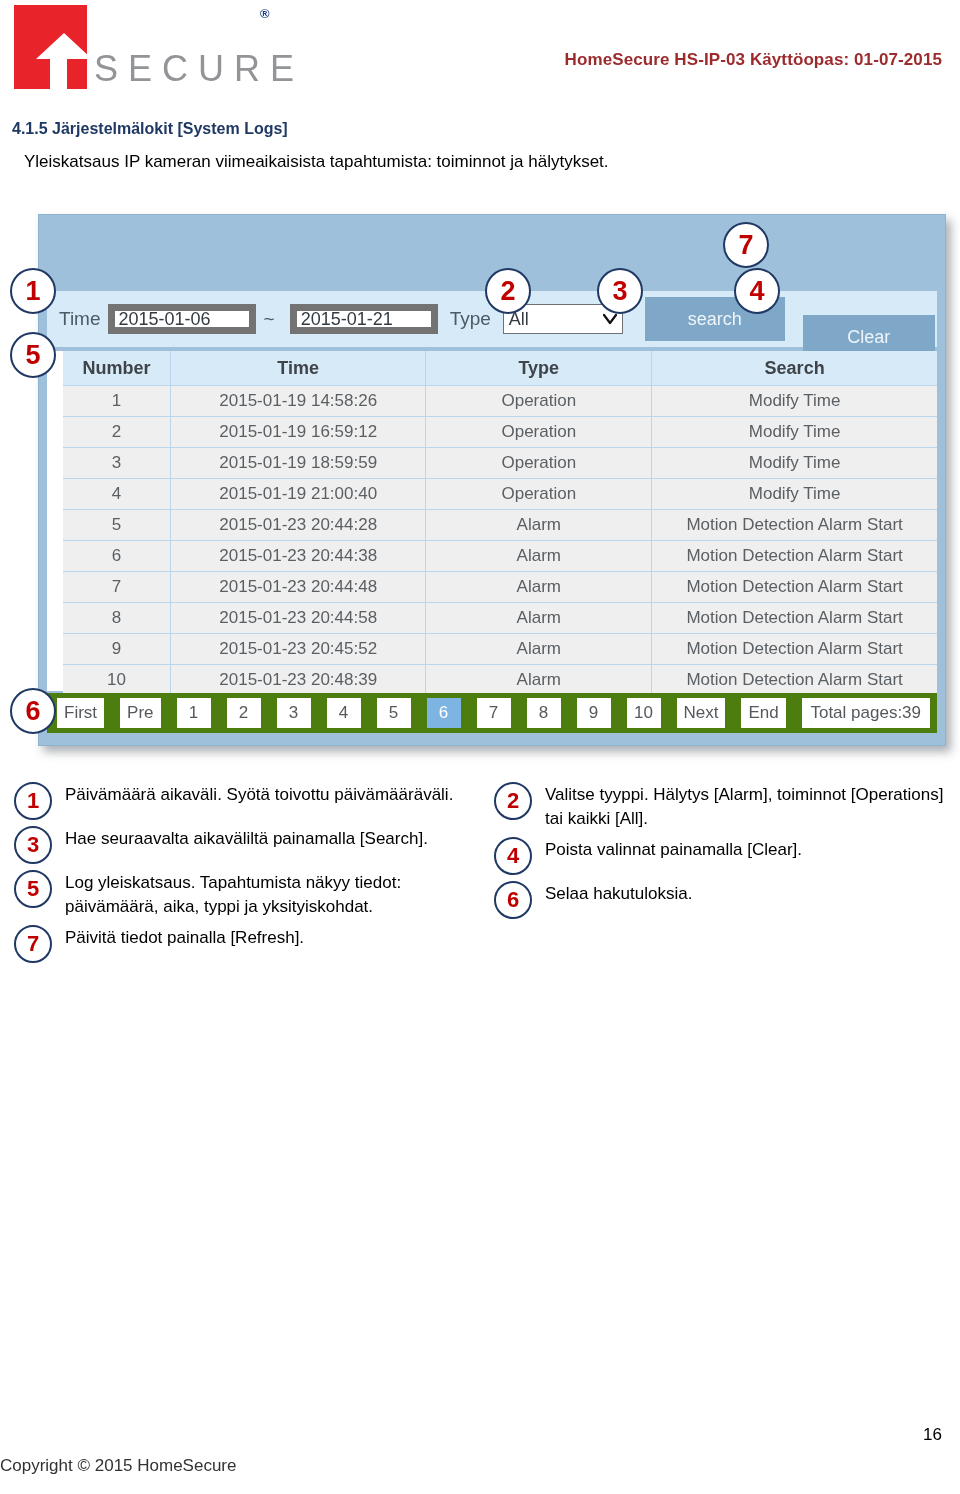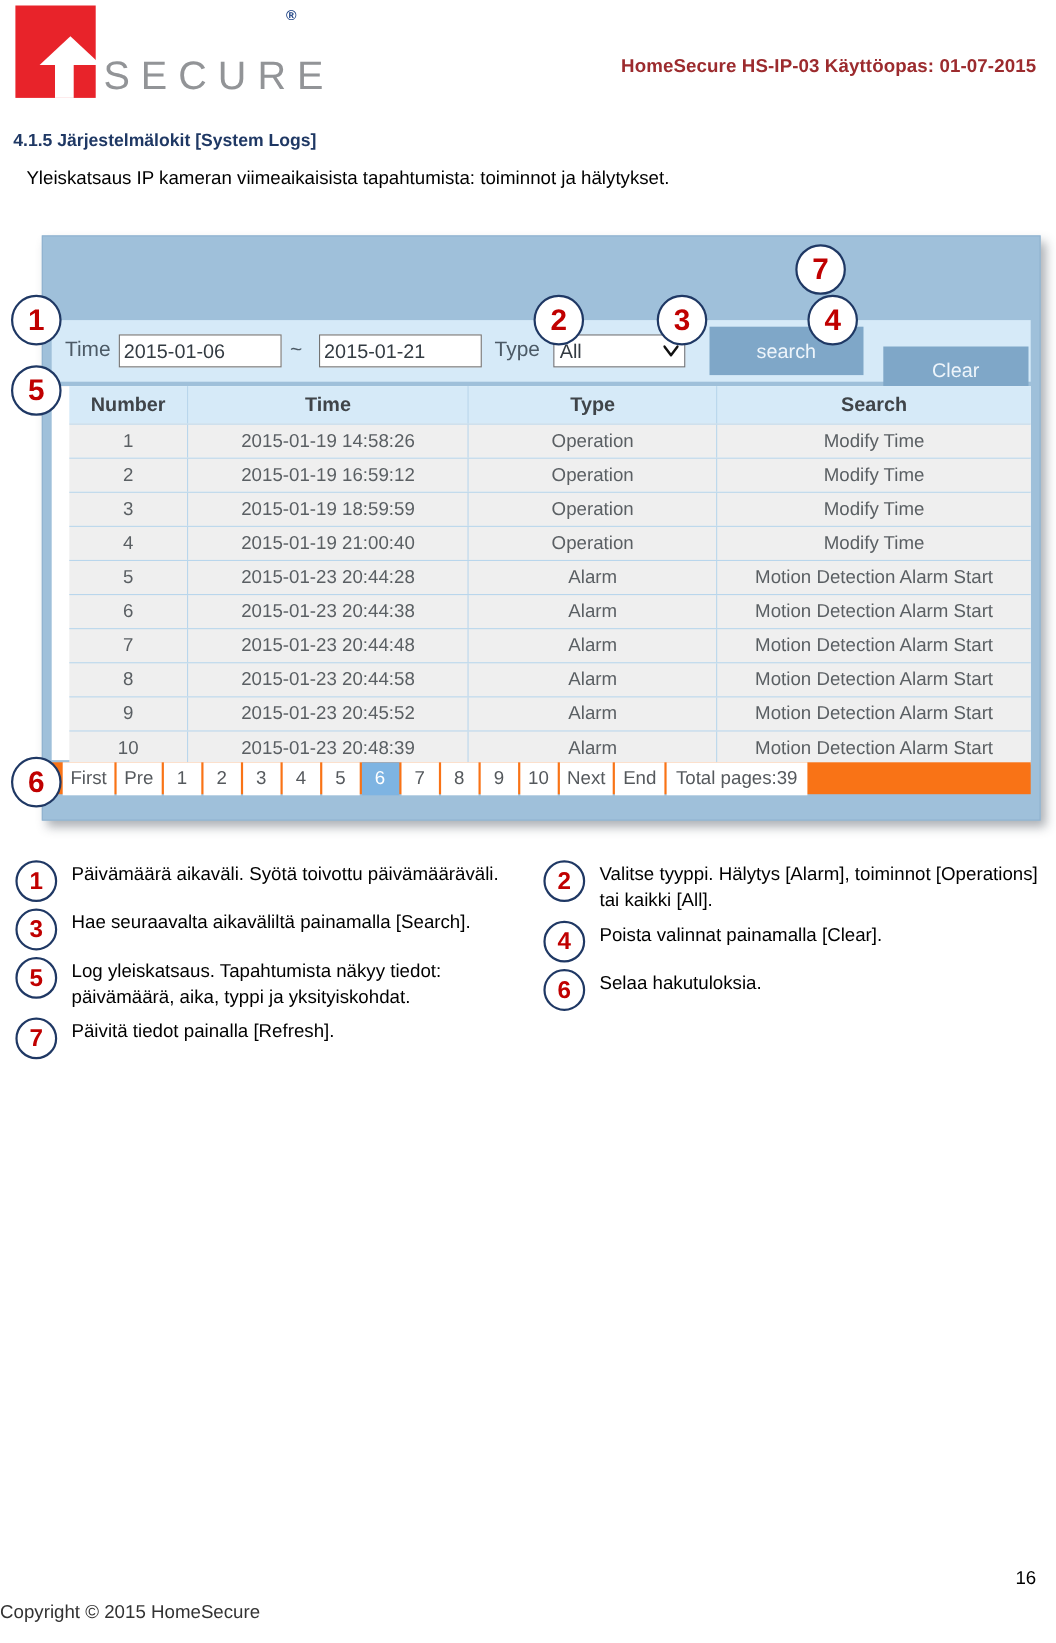--- a/index.html
+++ b/index.html
@@ -112,21 +112,21 @@
     background: #d6eaf8;
     display: flex; align-items: center;
   }
   .tb-label {
     font-size: 19px; color: #4c5a66; margin-left: 12px;
   }
   .tb-input {
     height: 30px; width: 148px;
     margin-left: 7px;
     background: #ffffff;
-    border: 1px solid #737373;
+    border: 7px solid #737373;
     font-size: 18px; color: #333b42;
     padding: 0 4px;
     display: flex; align-items: center;
     font-family: "Liberation Sans", sans-serif;
   }
   .tb-tilde { font-size: 19px; color: #4c5a66; margin: 0 8px; }
   .tb-select {
     height: 30px; width: 120px; margin-left: 12px;
     background: #ffffff; border: 1px solid #6d7176;
     display: flex; align-items: center; justify-content: space-between;
@@ -165,24 +165,24 @@
   .row.hdr .cell {
     font-weight: bold; color: #3f4449; font-size: 18px;
   }
   .c-num { width: 110px; }
   .c-time { width: 260px; }
   .c-type { width: 230px; }
   .c-detail { width: 290px; border-right: none; }
 
   .shot-pager {
     position: absolute; left: 8px; top: 478px;
-    width: 890px; height: 29px;
-    background: #f97316;
+    width: 890px; height: 40px;
+    background: #4d7c0f;
     display: flex; align-items: center; padding-left: 10px;
-    gap: 2px;
+    gap: 16px;
   }
   .pg {
     min-width: 34px; height: 30px; padding: 0 7px;
     background: #ffffff;
     display: flex; align-items: center; justify-content: center;
     font-size: 17px; color: #55595d;
   }
   .pg.active { background: #7eb4e2; color: #ffffff; }
   .pg.total { min-width: 128px; }
 

